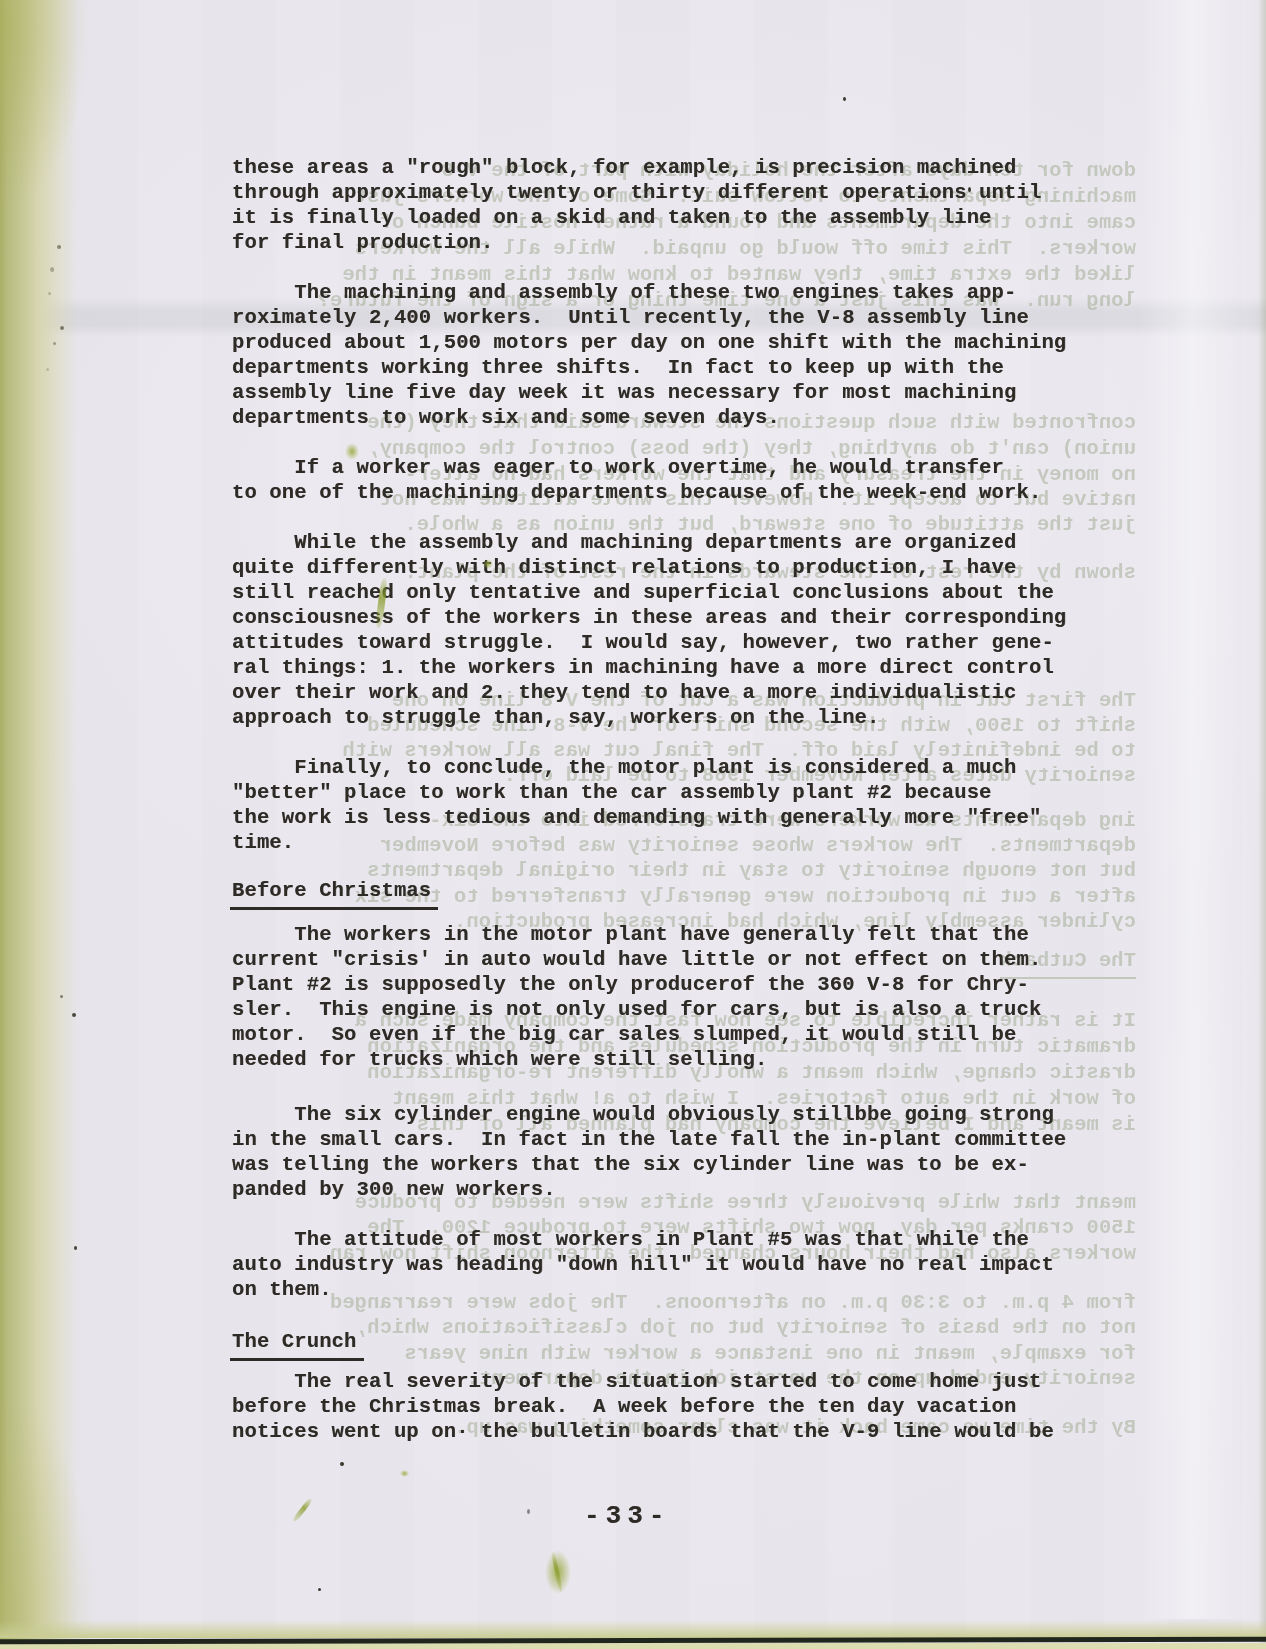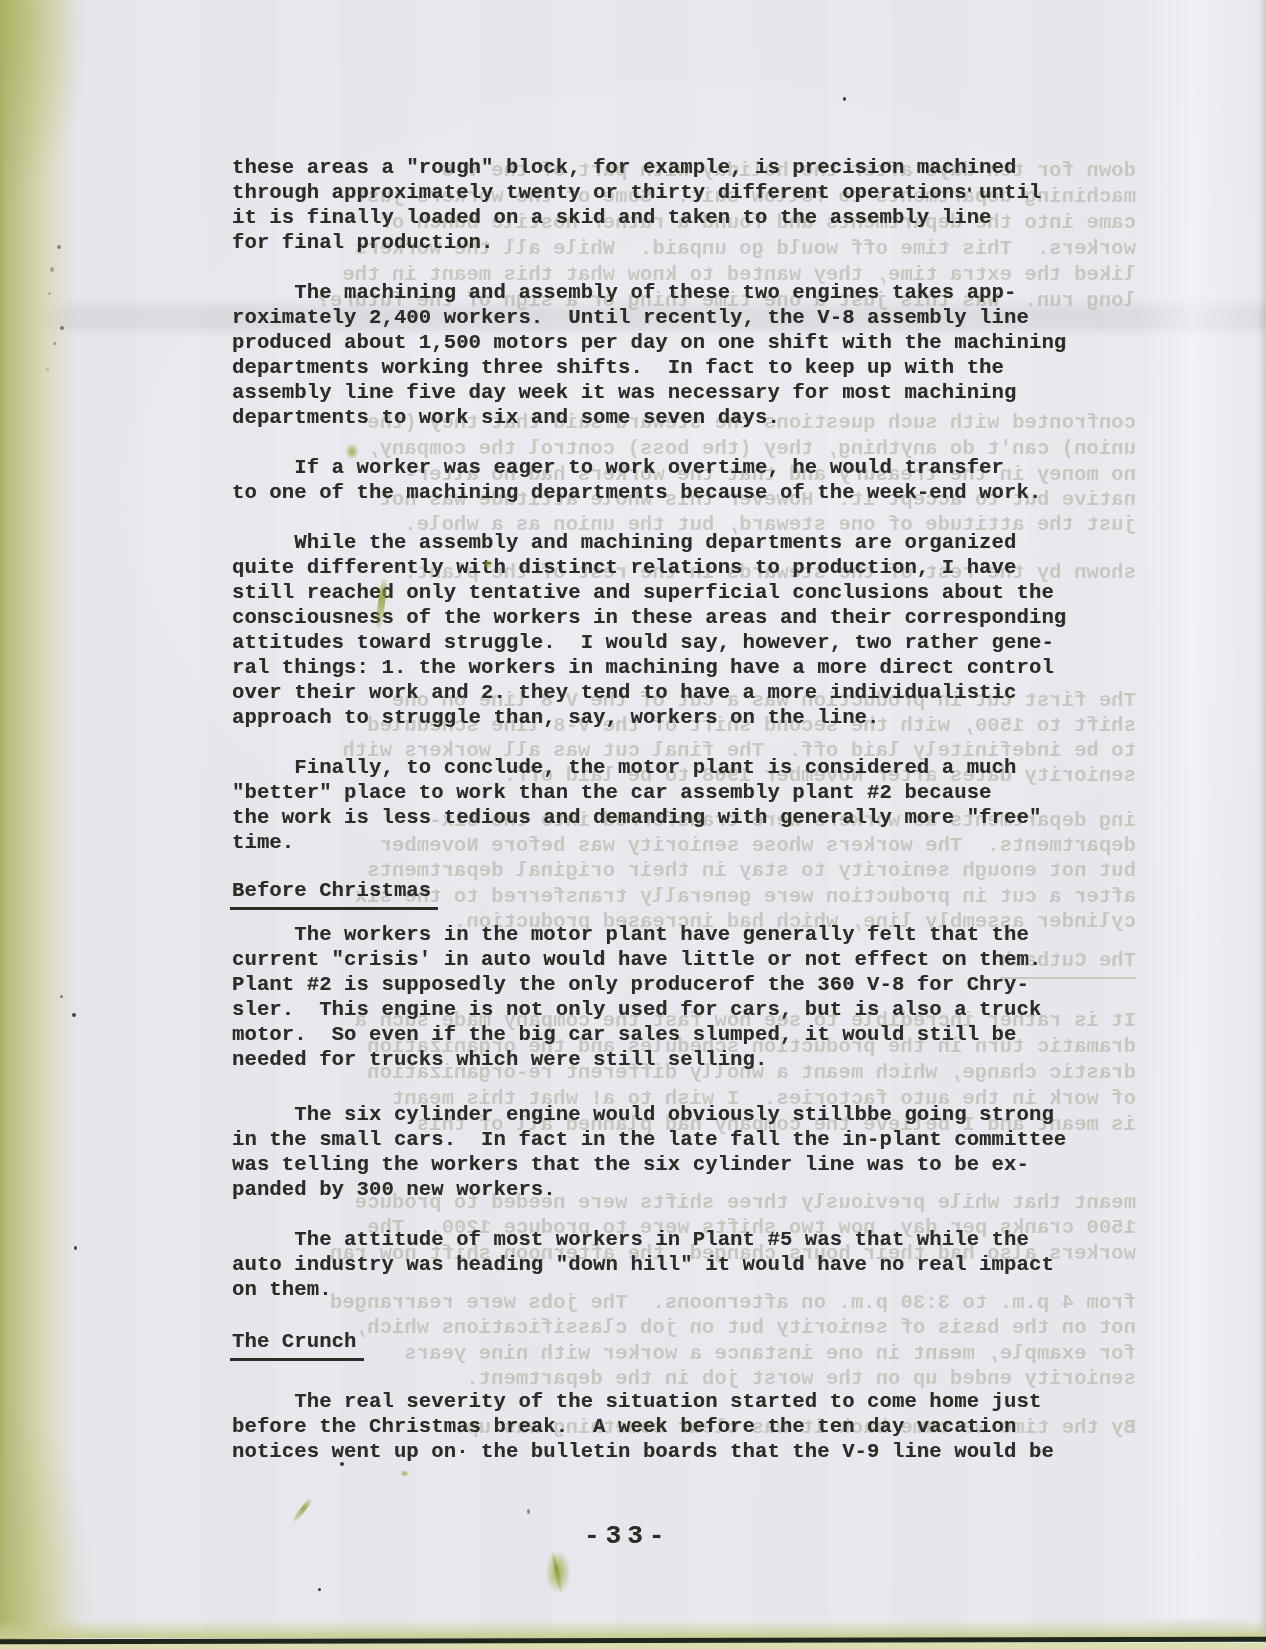--- a/index.html
+++ b/index.html
@@ -58,21 +58,21 @@
     color:#2e2b26;
     font:bold 20.5px/25px "Liberation Mono","DejaVu Sans Mono",monospace;
     letter-spacing:.15px;
     text-shadow:.3px .3px .5px rgba(46,43,38,.45);
   }
   .para { white-space:pre; margin:0 0 25px 0; }
   .para.p5 { margin-top:8px; margin-bottom:23px; }
   .para.p6 { margin-bottom:30px; }
   .para.p8 { margin-bottom:27px; }
   .heading-row { margin:0 0 12px 0;text-decoration:underline; }
-  .heading-row.h2 { margin-bottom:28px; }
+  .heading-row.h2 { margin-bottom:8px; }
   .heading {
     display:inline-block; white-space:pre;
     padding-bottom:4px; border-bottom:3.5px solid #2e2b26;
     margin-left:-2px; padding-left:2px; padding-right:7px;
   }
   .page-number {
     display:inline-block; margin:34px 0 0 352px;
     font-size:26px; line-height:26px; letter-spacing:6px; white-space:pre;
   }
 

